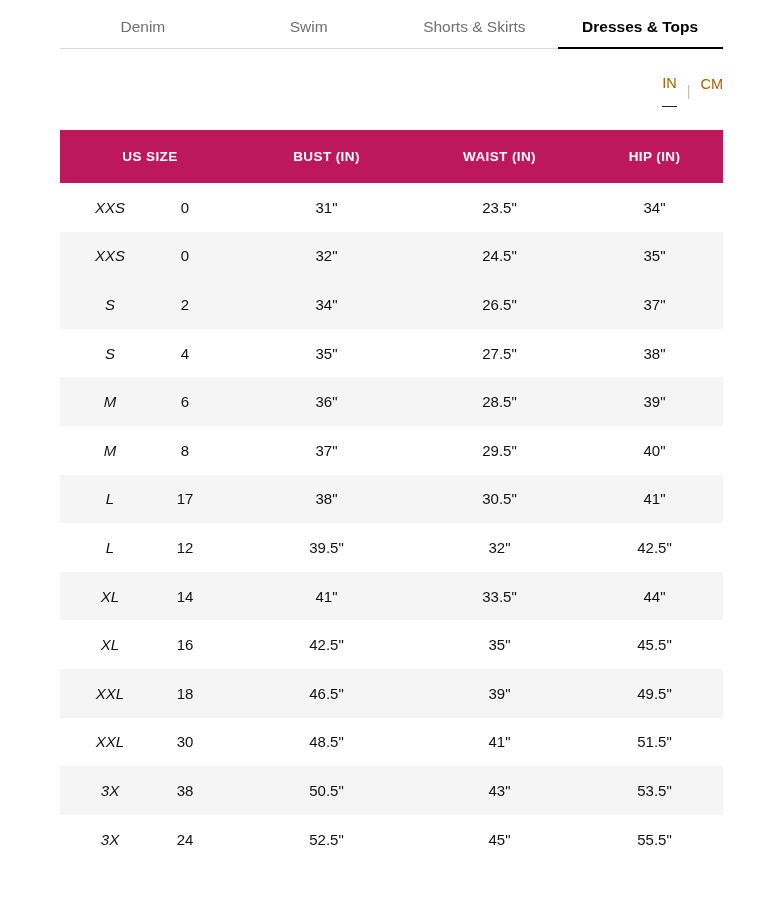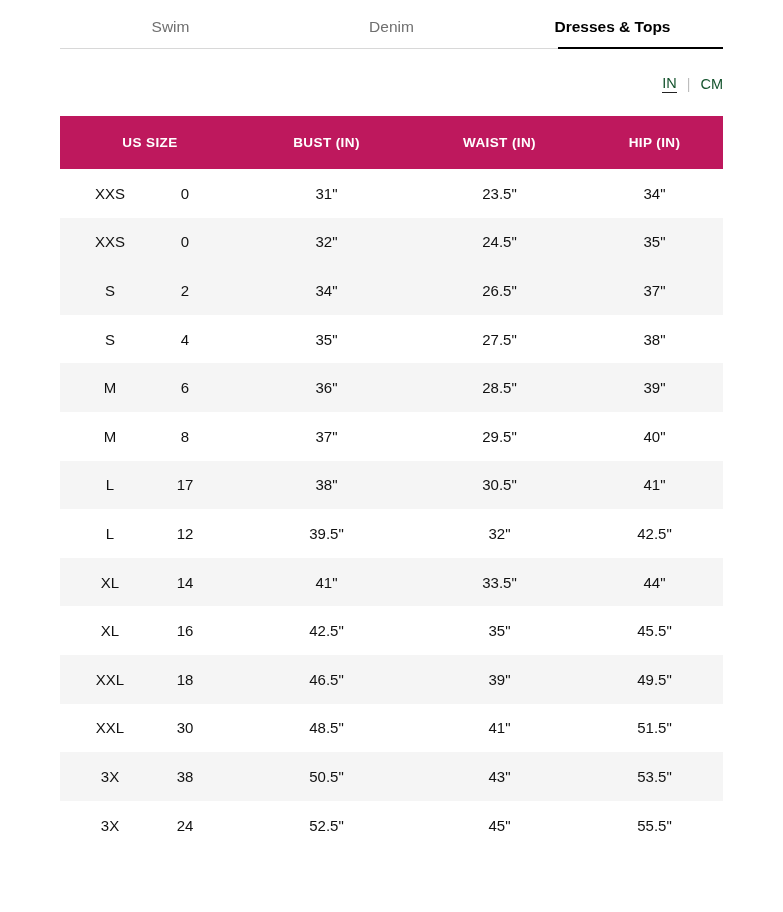--- a/index.html
+++ b/index.html
@@ -57,22 +57,22 @@
   .units {
     display: flex;
     justify-content: flex-end;
     align-items: center;
     padding: 26px 60px 0 0;
     gap: 10px;
     font-size: 14.5px;
   }
   .unit {
     cursor: pointer;
-    color: #14532d;
-    padding-bottom: 1px;
+    color: #a16207;
+    padding-bottom: 15px;
   }
   .unit.selected {
     border-bottom: 1px solid #222222;
   }
   .unit-divider {
     color: #bdbdbd;
     font-size: 14px;
   }
 
   
@@ -110,31 +110,32 @@
   tbody tr.alt td { background: #f5f5f5; }
   tbody tr td.size-cell {
     padding: 0;
   }
   .size-inner {
     display: flex;
     align-items: center;
     justify-content: space-between;
     padding: 0 42px 0 32px;
   }
-  .size-letter { min-width: 36px; text-align: center; }
+  .size-letter { min-width: 36px; text-align: center; font-style: italic; }
   .size-number { min-width: 26px; text-align: center; }
 </style>
 </head>
 <body>
 
 <div class="page">
 
   <div class="tabs">
+    <div class="tab inactive">Denim</div>
     <div class="tab inactive">Swim</div>
-    <div class="tab inactive">Denim</div>
+    <div class="tab inactive">Shorts &amp; Skirts</div>
     <div class="tab active">Dresses &amp; Tops</div>
   </div>
   <div class="tabs-rule">
     <div class="active-underline"></div>
   </div>
 
   <div class="units">
     <span class="unit selected">IN</span>
     <span class="unit-divider">|</span>
     <span class="unit">CM</span>

